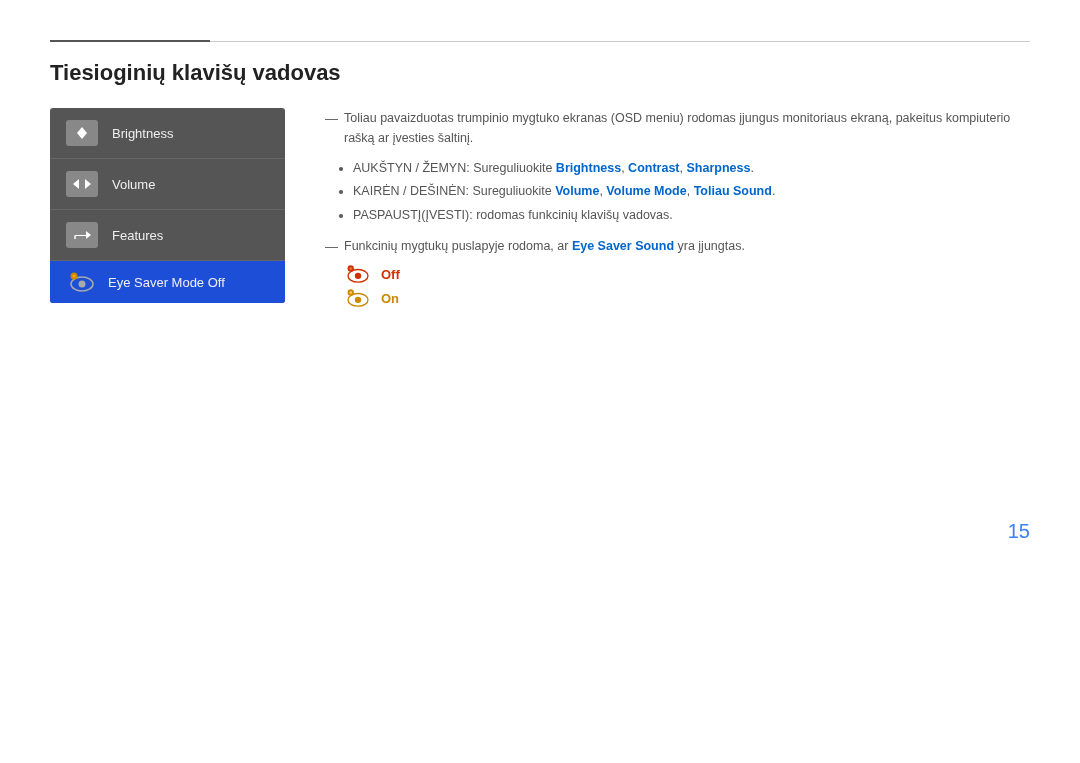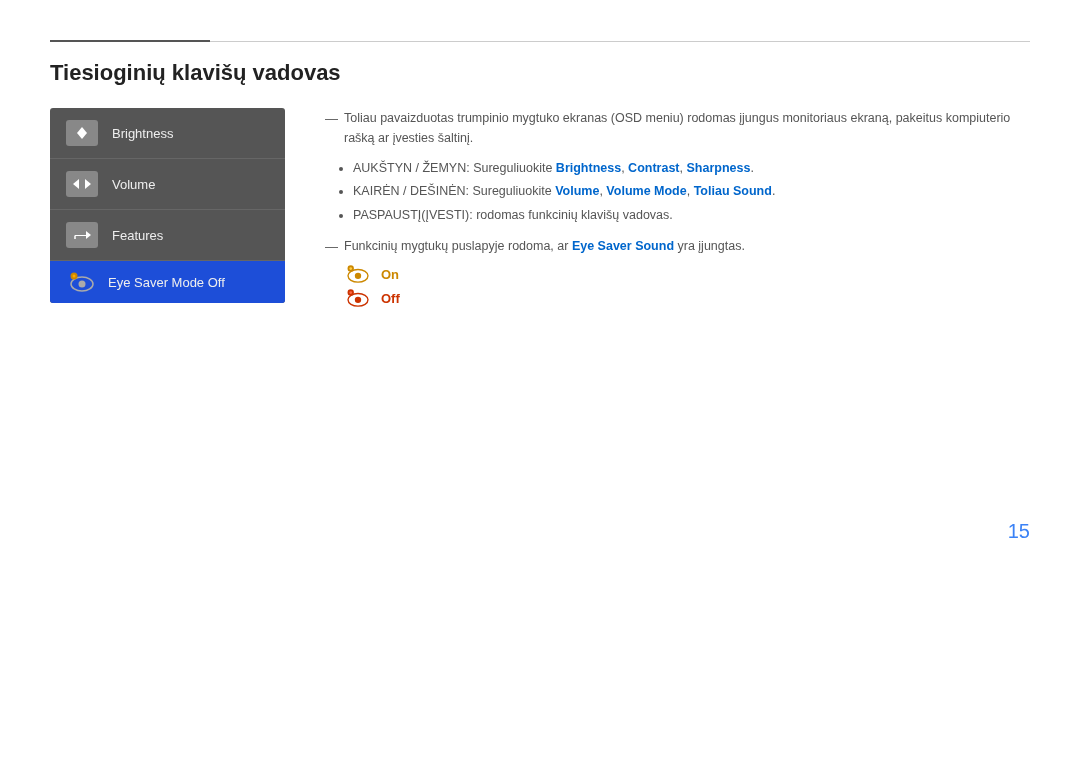--- a/index.html
+++ b/index.html
@@ -297,38 +297,38 @@
         <span class="note-dash">—</span>
         <span class="note-text">
           Funkcinių mygtukų puslapyje rodoma, ar <span class="highlight-blue">Eye Saver Sound</span> yra įjungtas.
         </span>
       </div>
 
       <div class="eye-saver-icons">
 
         <div class="eye-icon-row">
           <svg width="30" height="20" viewBox="0 0 32 22">
+            <ellipse cx="16" cy="13" rx="11" ry="7" fill="none" stroke="#cc3300" stroke-width="1.5"></ellipse>
+            <circle cx="16" cy="13" r="3.5" fill="#cc3300"></circle>
+            <circle cx="8" cy="5" r="3.5" fill="#cc3300"></circle>
+            <circle cx="8" cy="5" r="1.5" fill="#ff6644"></circle>
+          </svg>
+          <span class="eye-status-label eye-status-off">Off</span>
+        </div>
+
+        <div class="eye-icon-row">
+          <svg width="30" height="20" viewBox="0 0 32 22">
             <ellipse cx="16" cy="13" rx="11" ry="7" fill="none" stroke="#cc8800" stroke-width="1.5"></ellipse>
             <circle cx="16" cy="13" r="3.5" fill="#cc8800"></circle>
             <circle cx="8" cy="5" r="3.5" fill="#cc8800"></circle>
             <circle cx="8" cy="5" r="1.5" fill="#ffcc44"></circle>
           </svg>
           <span class="eye-status-label eye-status-on">On</span>
         </div>
 
-        <div class="eye-icon-row">
-          <svg width="30" height="20" viewBox="0 0 32 22">
-            <ellipse cx="16" cy="13" rx="11" ry="7" fill="none" stroke="#cc3300" stroke-width="1.5"></ellipse>
-            <circle cx="16" cy="13" r="3.5" fill="#cc3300"></circle>
-            <circle cx="8" cy="5" r="3.5" fill="#cc3300"></circle>
-            <circle cx="8" cy="5" r="1.5" fill="#ff6644"></circle>
-          </svg>
-          <span class="eye-status-label eye-status-off">Off</span>
-        </div>
-
       </div>
 
     </div>
   </div>
 
   <div class="page-number">15</div>
 
 </div>
 
 </body></html>

